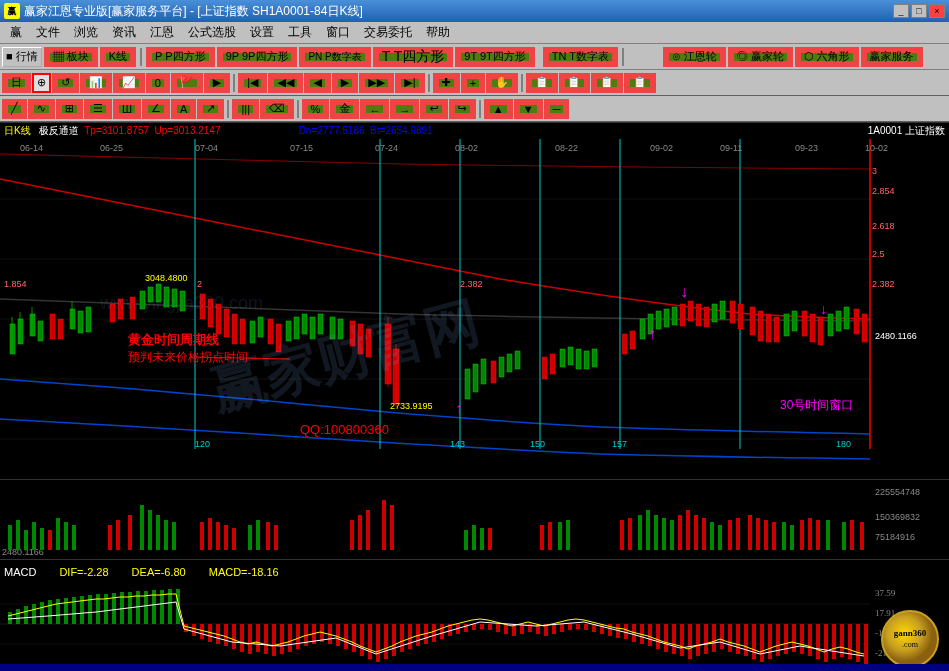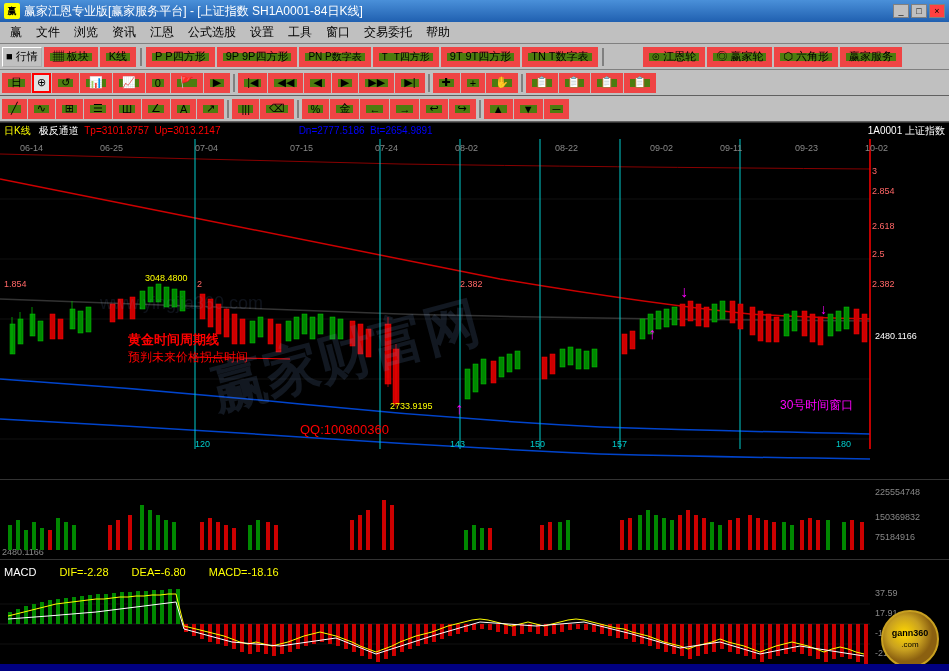--- a/index.html
+++ b/index.html
@@ -139,23 +139,23 @@
 </div>
 
 <div class="toolbar" style="background:#c0c0c0; padding:1px 2px; height:26px; gap:2px;">
   <div class="tb-btn" style="background:#c0c0c0; font-size:11px; color:#000; border:1px outset #fff;">■ 行情</div>
   <div class="tb-btn" style="font-size:11px; color:#000;">▦ 板块</div>
   <div class="tb-btn" style="font-size:11px; color:#000;">K线</div>
   <div class="tb-separator"></div>
   <div class="tb-btn" style="font-size:11px;">P P四方形</div>
   <div class="tb-btn" style="font-size:11px;">9P 9P四方形</div>
   <div class="tb-btn" style="font-size:10px;">PN P数字表</div>
-  <div class="tb-btn" style="font-size:10px;font-family:Liberation Mono, monospace;">T T四方形</div>
+  <div class="tb-btn" style="font-size:14px;">T T四方形</div>
   <div class="tb-btn" style="font-size:11px;">9T 9T四方形</div>
-  <div class="tb-btn" style="font-size:11px;">TN T数字表</div>
+  <div class="tb-btn" style="font-size:11px;margin-left:6px;">TN T数字表</div>
   <div class="tb-separator"></div>
   <div class="tb-btn" style="font-size:11px;margin-left:35px;">⊙ 江恩轮</div>
   <div class="tb-btn" style="font-size:11px;">◎ 赢家轮</div>
   <div class="tb-btn" style="font-size:11px;">⬡ 六角形</div>
   <div class="tb-btn" style="font-size:11px;">赢家服务</div>
 </div>
 
 <div class="toolbar2" style="height:26px;">
   <div class="tb-btn">日</div>
   <div class="tb-btn active" style="border:2px solid #ff0000; background:#e0e0e0;">⊕</div>
@@ -541,21 +541,21 @@
   </svg>
 </div>
 
 <div style="background:#000; color:#888; font-size:11px; padding:6px 4px; display:flex; gap:23px; border-top:1px solid #333;">
   <span style="color:#fff;">MACD</span>
   <span style="color:#ffff00;">DIF=-2.28</span>
   <span style="color:#ffff00;">DEA=-6.80</span>
   <span style="color:#ffff00;">MACD=-18.16</span>
 </div>
 
-<div style="position:relative; background:#000; width:949px; height:80px; overflow:hidden;">
+<div style="position:relative; background:#000; width:949px; height:80px; overflow:hidden;font-family:Liberation Serif, serif;">
   <svg width="949" height="80">
     <rect width="949" height="80" fill="#000"></rect>
 
     <line x1="0" y1="20" x2="870" y2="20" stroke="#222" stroke-width="0.5"></line>
     <line x1="0" y1="40" x2="870" y2="40" stroke="#333" stroke-width="0.5"></line>
     <line x1="0" y1="60" x2="870" y2="60" stroke="#222" stroke-width="0.5"></line>
 
     <text x="875" y="12" fill="#888" font-size="9">37.59</text>
     <text x="875" y="32" fill="#888" font-size="9">17.91</text>
     <text x="875" y="52" fill="#888" font-size="9">-1.76</text>

